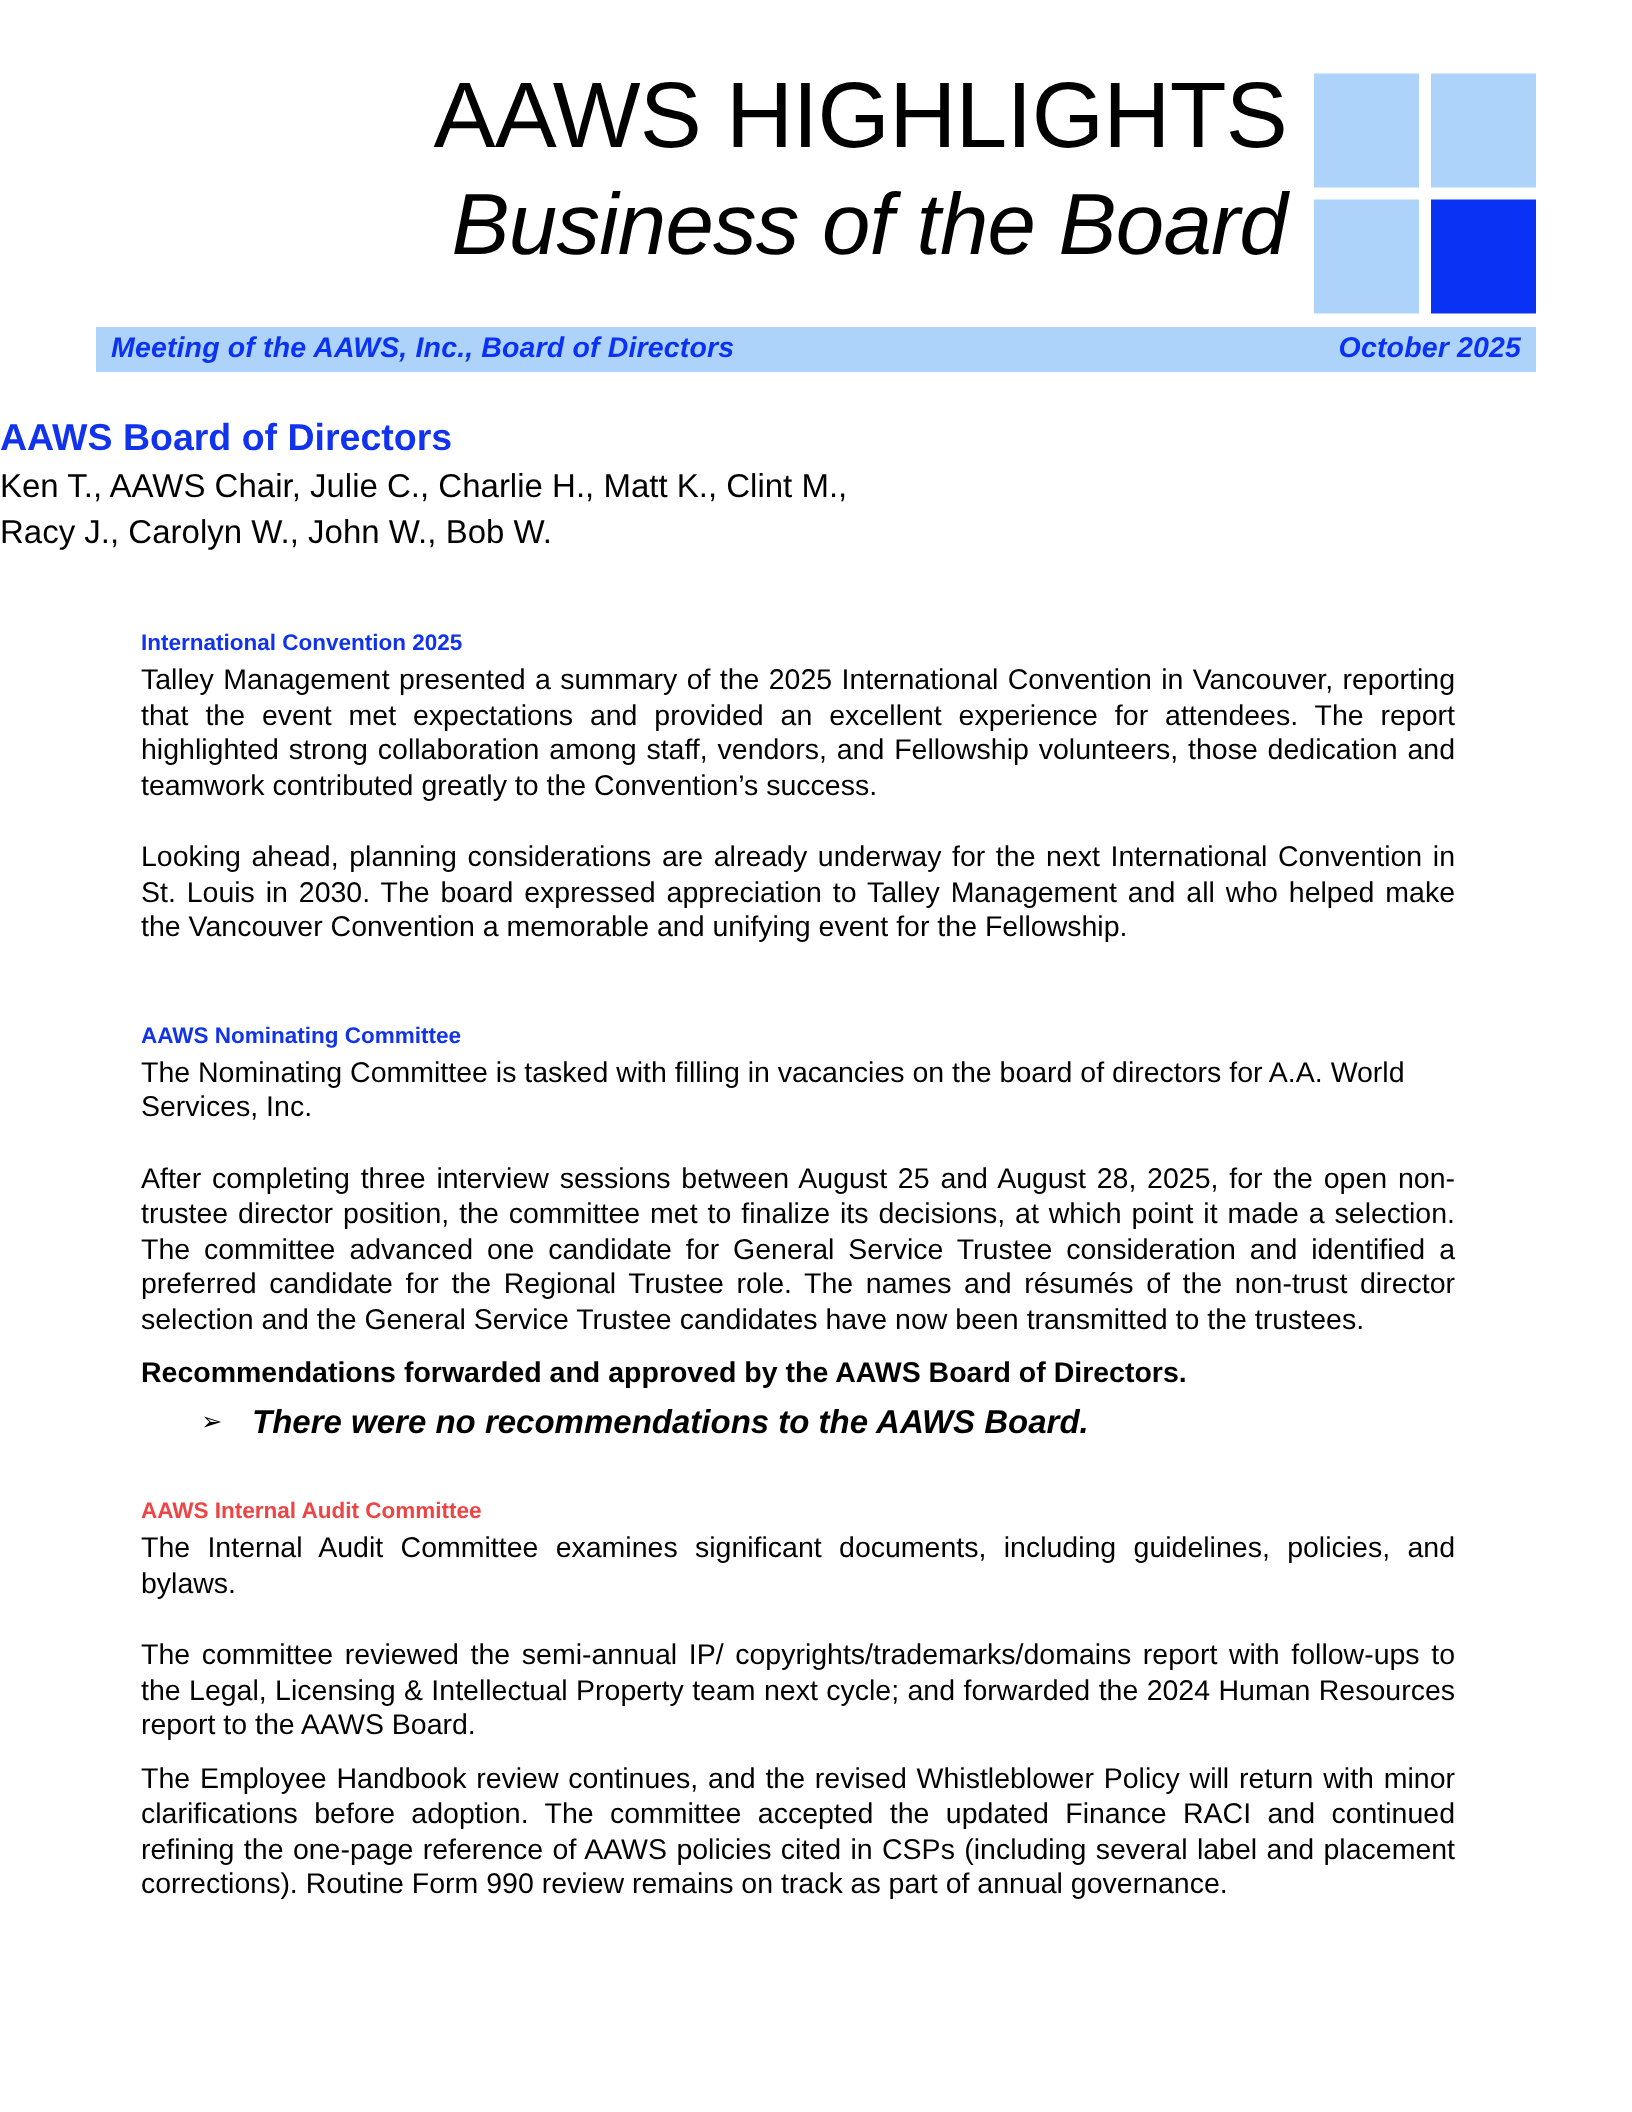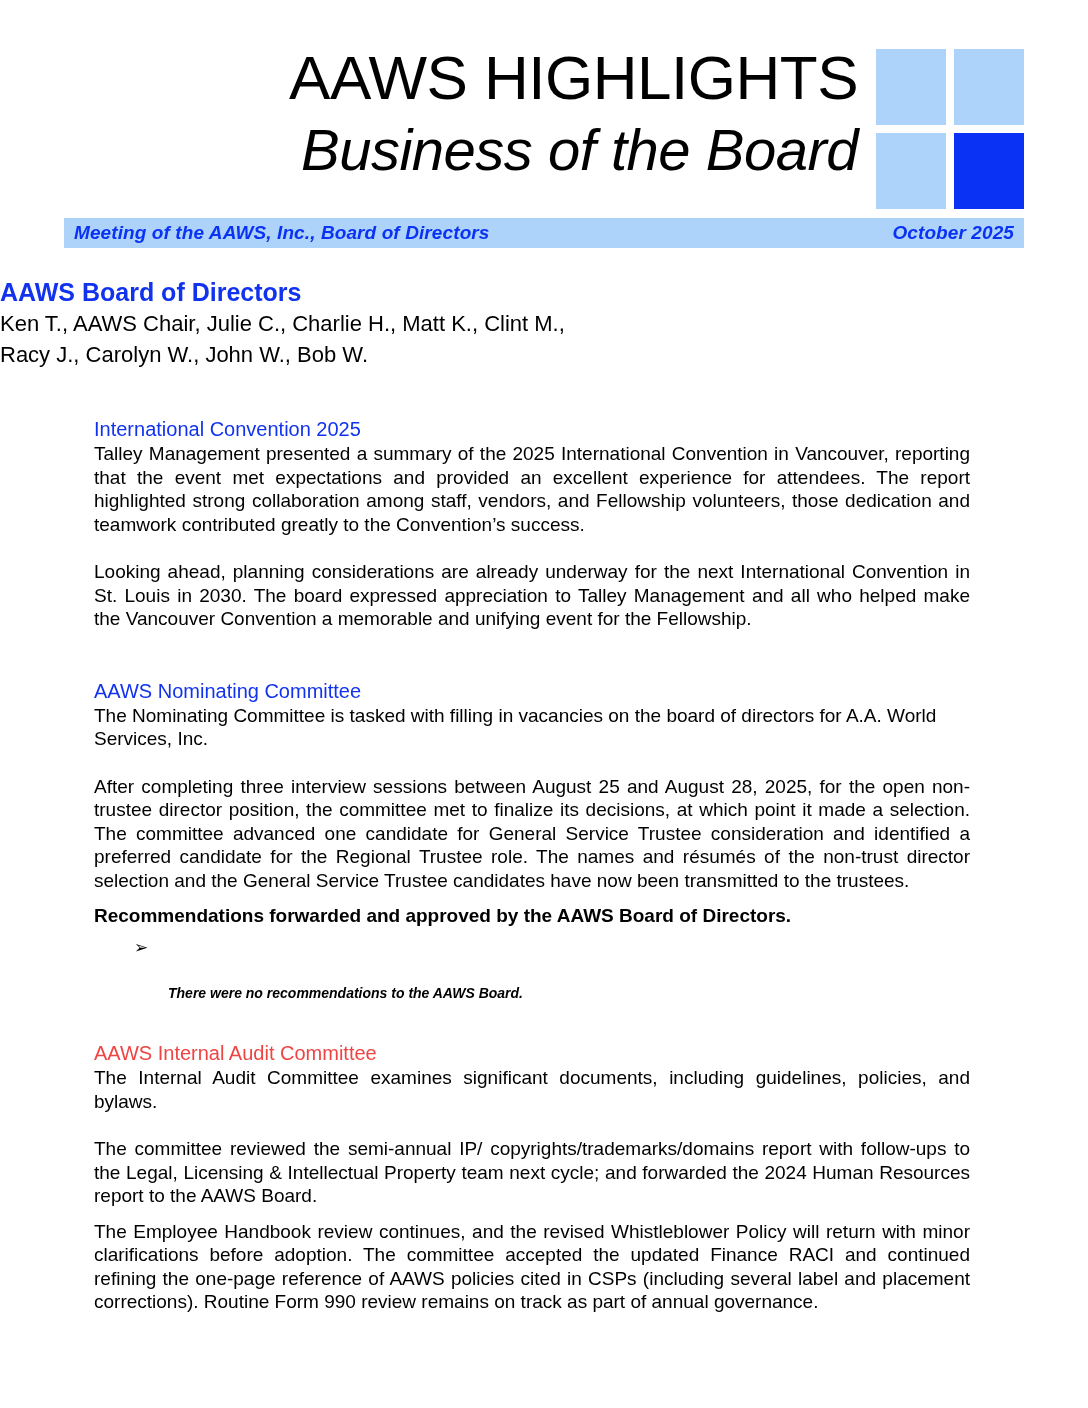--- a/index.html
+++ b/index.html
@@ -116,22 +116,22 @@
 
   
   .content {
     position: absolute;
     left: 94px;
     top: 398px;
     width: 876px;
   }
 
   .sec-head {
-    font-size: 20px;
-    font-weight: normal;
+    font-size: 15px;
+    font-weight: bold;
     line-height: 24px;
     margin: 0 0 1px 0;
   }
 
   p.body-text {
     font-size: 19px;
     line-height: 23.5px;
     text-align: justify;
     margin: 0;
     hyphens: none;
@@ -156,25 +156,24 @@
     margin: 8px 0 0 0;
     padding-left: 40px;
   }
   .bullet-glyph {
     font-size: 17px;
     line-height: 24px;
     width: 34px;
     flex: none;
   }
   .bullet-text {
-    font-size: 14px;
+    font-size: 22px;
     line-height: 24px;
     font-weight: bold;
     font-style: italic;
-    margin-top: 45px;
   }
 </style>
 </head>
 <body style="background: rgb(255, 255, 255);">
 
 <div class="page">
 
   <div class="masthead">
 
     <div class="masthead-titles">

